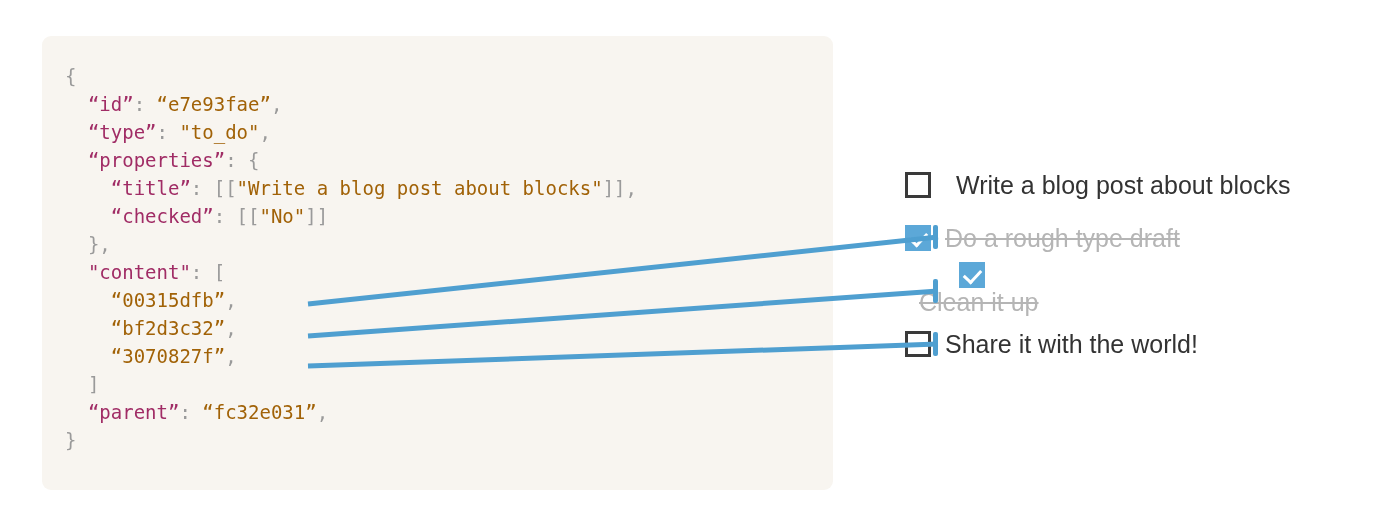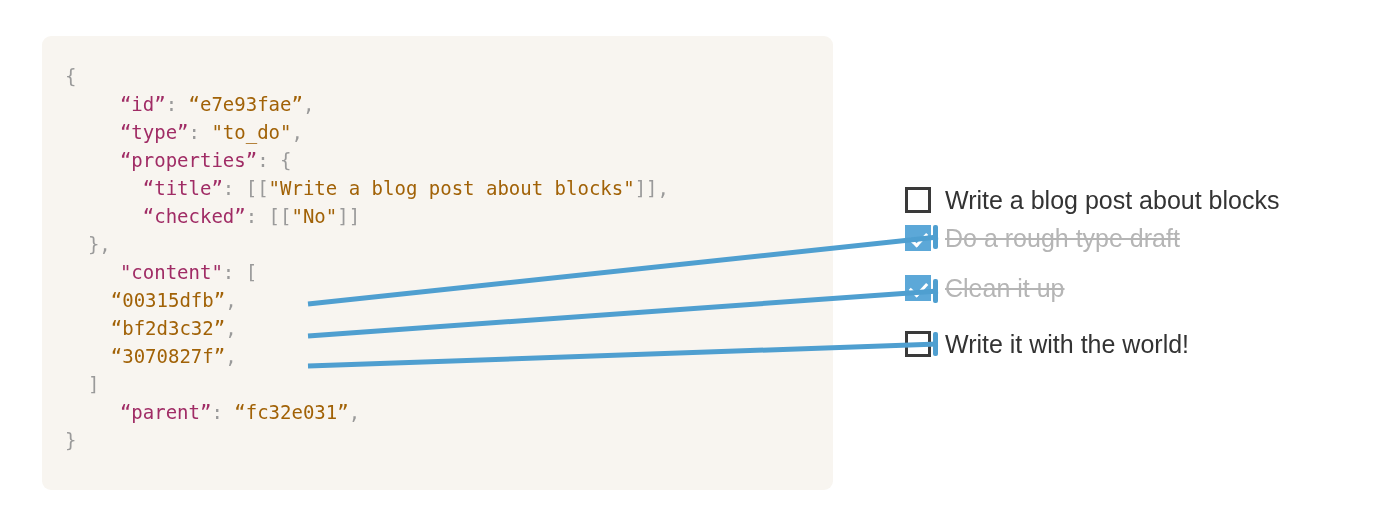--- a/index.html
+++ b/index.html
@@ -30,41 +30,41 @@
     position: absolute;
     left: 23px;
     top: 26px;
     font-family: "DejaVu Sans Mono", "Liberation Mono", monospace;
     font-size: 19px;
     line-height: 28px;
     white-space: pre;
     color: #9a9a9a;
     letter-spacing: 0px;
   }
-  .tok-key   { color: #a02c65; margin-left: 32px; }
+  .tok-key   { color: #a02c65; }
   .tok-val   { color: #a16207; }
   .tok-punct { color: #9a9a9a; }
 
   
   #checklist {
     position: absolute;
     left: 905px;
     top: 168px;
     width: 440px;
   }
   .todo-row {
     position: absolute;
     left: 0;
     display: flex;
     align-items: center;
     height: 34px;
   }
-  .todo-row.r0 { top: 15px; }
+  .todo-row.r0 { top: 0px; gap: 11px; }
   .todo-row.r1 { top: 53px; }
-  .todo-row.r2 { top: 103px; }
+  .todo-row.r2 { top: 94px; flex-direction: column; }
   .todo-row.r3 { top: 159px; }
 
   .cbox {
     width: 26px;
     height: 26px;
     box-sizing: border-box;
     flex: 0 0 auto;
     position: relative;
   }
   .cbox.unchecked {
@@ -125,21 +125,21 @@
     <div class="todo-row r1">
       <span class="cbox checked"></span>
       <span class="todo-label done">Do a rough type draft</span>
     </div>
     <div class="todo-row r2">
       <span class="cbox checked"></span>
       <span class="todo-label done">Clean it up</span>
     </div>
     <div class="todo-row r3">
       <span class="cbox unchecked"></span>
-      <span class="todo-label">Write it with the world!</span>
+      <span class="todo-label">Share it with the world!</span>
     </div>
   </div>
 
 <svg id="connectors" viewBox="0 0 1400 532" xmlns="http://www.w3.org/2000/svg">
     <line x1="308" y1="304" x2="938" y2="237" stroke="#4F9FD0" stroke-width="5" stroke-linecap="butt"></line>
     <rect x="933" y="225" width="5" height="24" rx="2" fill="#4F9FD0"></rect>
     <line x1="308" y1="336" x2="938" y2="291" stroke="#4F9FD0" stroke-width="5" stroke-linecap="butt"></line>
     <rect x="933" y="279" width="5" height="24" rx="2" fill="#4F9FD0"></rect>
     <line x1="308" y1="366" x2="938" y2="344" stroke="#4F9FD0" stroke-width="5" stroke-linecap="butt"></line>
     <rect x="933" y="332" width="5" height="24" rx="2" fill="#4F9FD0"></rect>

